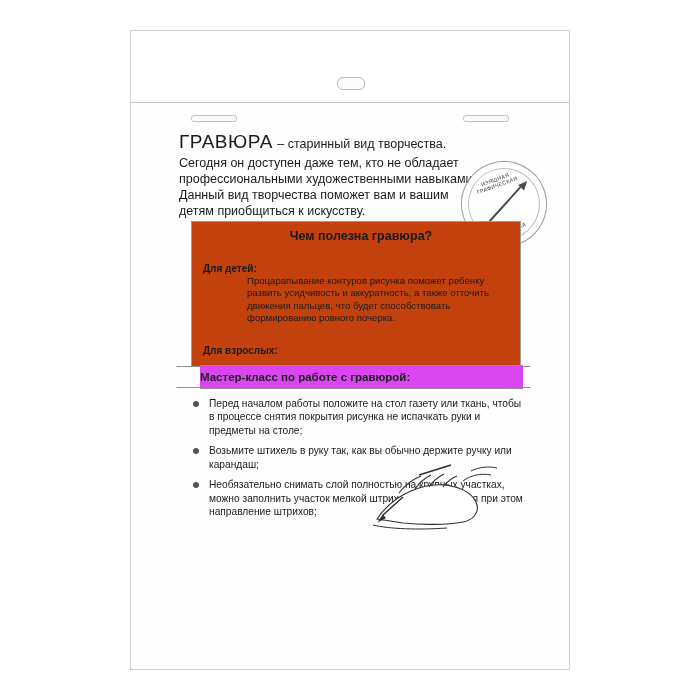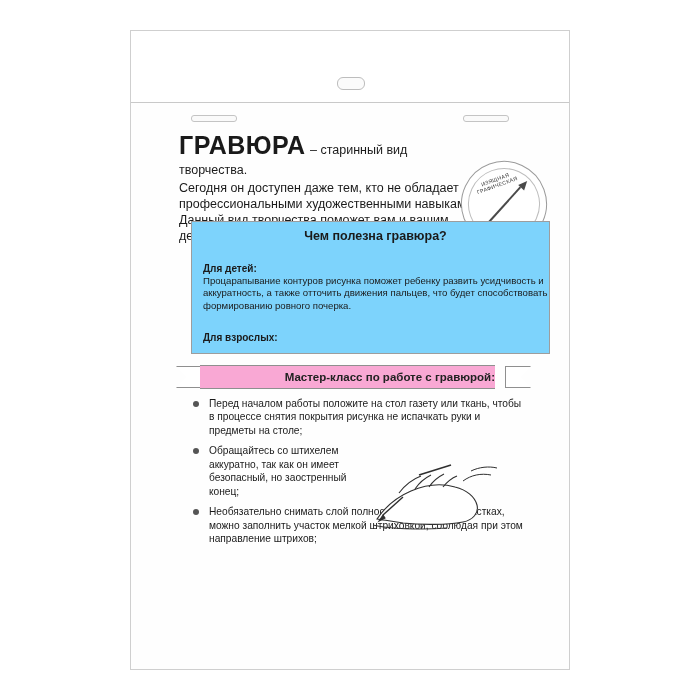--- a/index.html
+++ b/index.html
@@ -69,22 +69,22 @@
   .hang-slot.right { right: 60px; }
 
   
   .intro {
     position: absolute;
     left: 48px;
     top: 100px;
     width: 300px;
   }
   .intro-title {
-    font-size: 25px;
-    font-weight: bold;
+    font-size: 19px;
+    font-weight: normal;
     letter-spacing: .5px;
     display: inline;
   }
   .intro-lead {
     font-size: 12.5px;
     display: inline;
   }
   .intro-body {
     font-size: 12.5px;
     line-height: 1.28;
@@ -143,61 +143,62 @@
     border-left: 9px solid #4a4a4a;
     border-top: 4px solid transparent;
     border-bottom: 4px solid transparent;
   }
 
   
   .benefits {
     position: absolute;
     left: 60px;
     top: 190px;
-    width: 359px;
+    width: 330px;
     border: 1px solid #9d9d9d;
     padding: 7px 1px 10px 11px;
     box-sizing: border-box;
-    background: #7dd3fc;
+    background: #c2410c;
   }
   .benefits-title {
     font-size: 12.5px;
     font-weight: bold;
     text-align: center;
     margin-bottom: 6px;
   }
   .benefits-sub {
     font-size: 10px;
     font-weight: bold;
     margin-top: 20px;
   }
   .benefits-text {
     font-size: 9.6px;
     line-height: 1.3;
     margin-top: 1px;
+    margin-left: 44px;
   }
 
   
   .ribbon-wrap {
     position: absolute;
     left: 45px;
     top: 332px;
     width: 355px;
     height: 26px;
   }
   .ribbon {
     position: absolute;
     left: 24px;
-    right: 36px;
+    right: 8px;
     top: 2px;
     height: 22px;
     border-top: 1px solid #8f8f8f;
     border-bottom: 1px solid #8f8f8f;
-    background: #f9a8d4;
-    text-align: right;
+    background: #d946ef;
+    text-align: left;
   }
   .ribbon-label {
     font-size: 11.5px;
     font-weight: bold;
     line-height: 22px;
     color: #222;
   }
   .ribbon-end {
     position: absolute;
     top: 3px;
@@ -286,21 +287,21 @@
     <div class="ribbon-wrap">
       <div class="ribbon-end left"></div>
       <div class="ribbon-end right"></div>
       <div class="ribbon">
         <span class="ribbon-label">Мастер-класс по работе с гравюрой:</span>
       </div>
     </div>
 
     <ul class="steps">
       <li>Перед началом работы положите на стол газету или ткань, чтобы в процессе снятия покрытия рисунка не испачкать руки и предметы на столе;</li>
-      <li class="step-3">Обращайтесь со штихелем аккуратно, так как он имеет безопасный, но заостренный конец;</li>
+      <li>Возьмите штихель в руку так, как вы обычно держите ручку или карандаш;</li>
       <li>Необязательно снимать слой полностью на крупных участках, можно заполнить участок мелкой штриховкой, соблюдая при этом направление штрихов;</li>
     </ul>
 
     <div class="hand-illu">
       <svg width="150" height="68" viewBox="0 0 150 68" fill="none" stroke="#2f2f2f" stroke-width="1.1">
         <path d="M18 56 C26 44 38 34 52 28 C66 22 82 20 96 24 C108 27 116 34 118 42 C120 50 114 57 104 59 C88 62 62 62 44 60 C32 58 24 57 18 56 Z" fill="#ffffff"></path>
         <path d="M40 30 C46 22 54 16 62 13"></path>
         <path d="M56 26 C60 20 66 15 72 12"></path>
         <path d="M70 24 C74 18 79 14 85 11"></path>
         <path d="M84 24 C88 19 93 15 98 13"></path>

